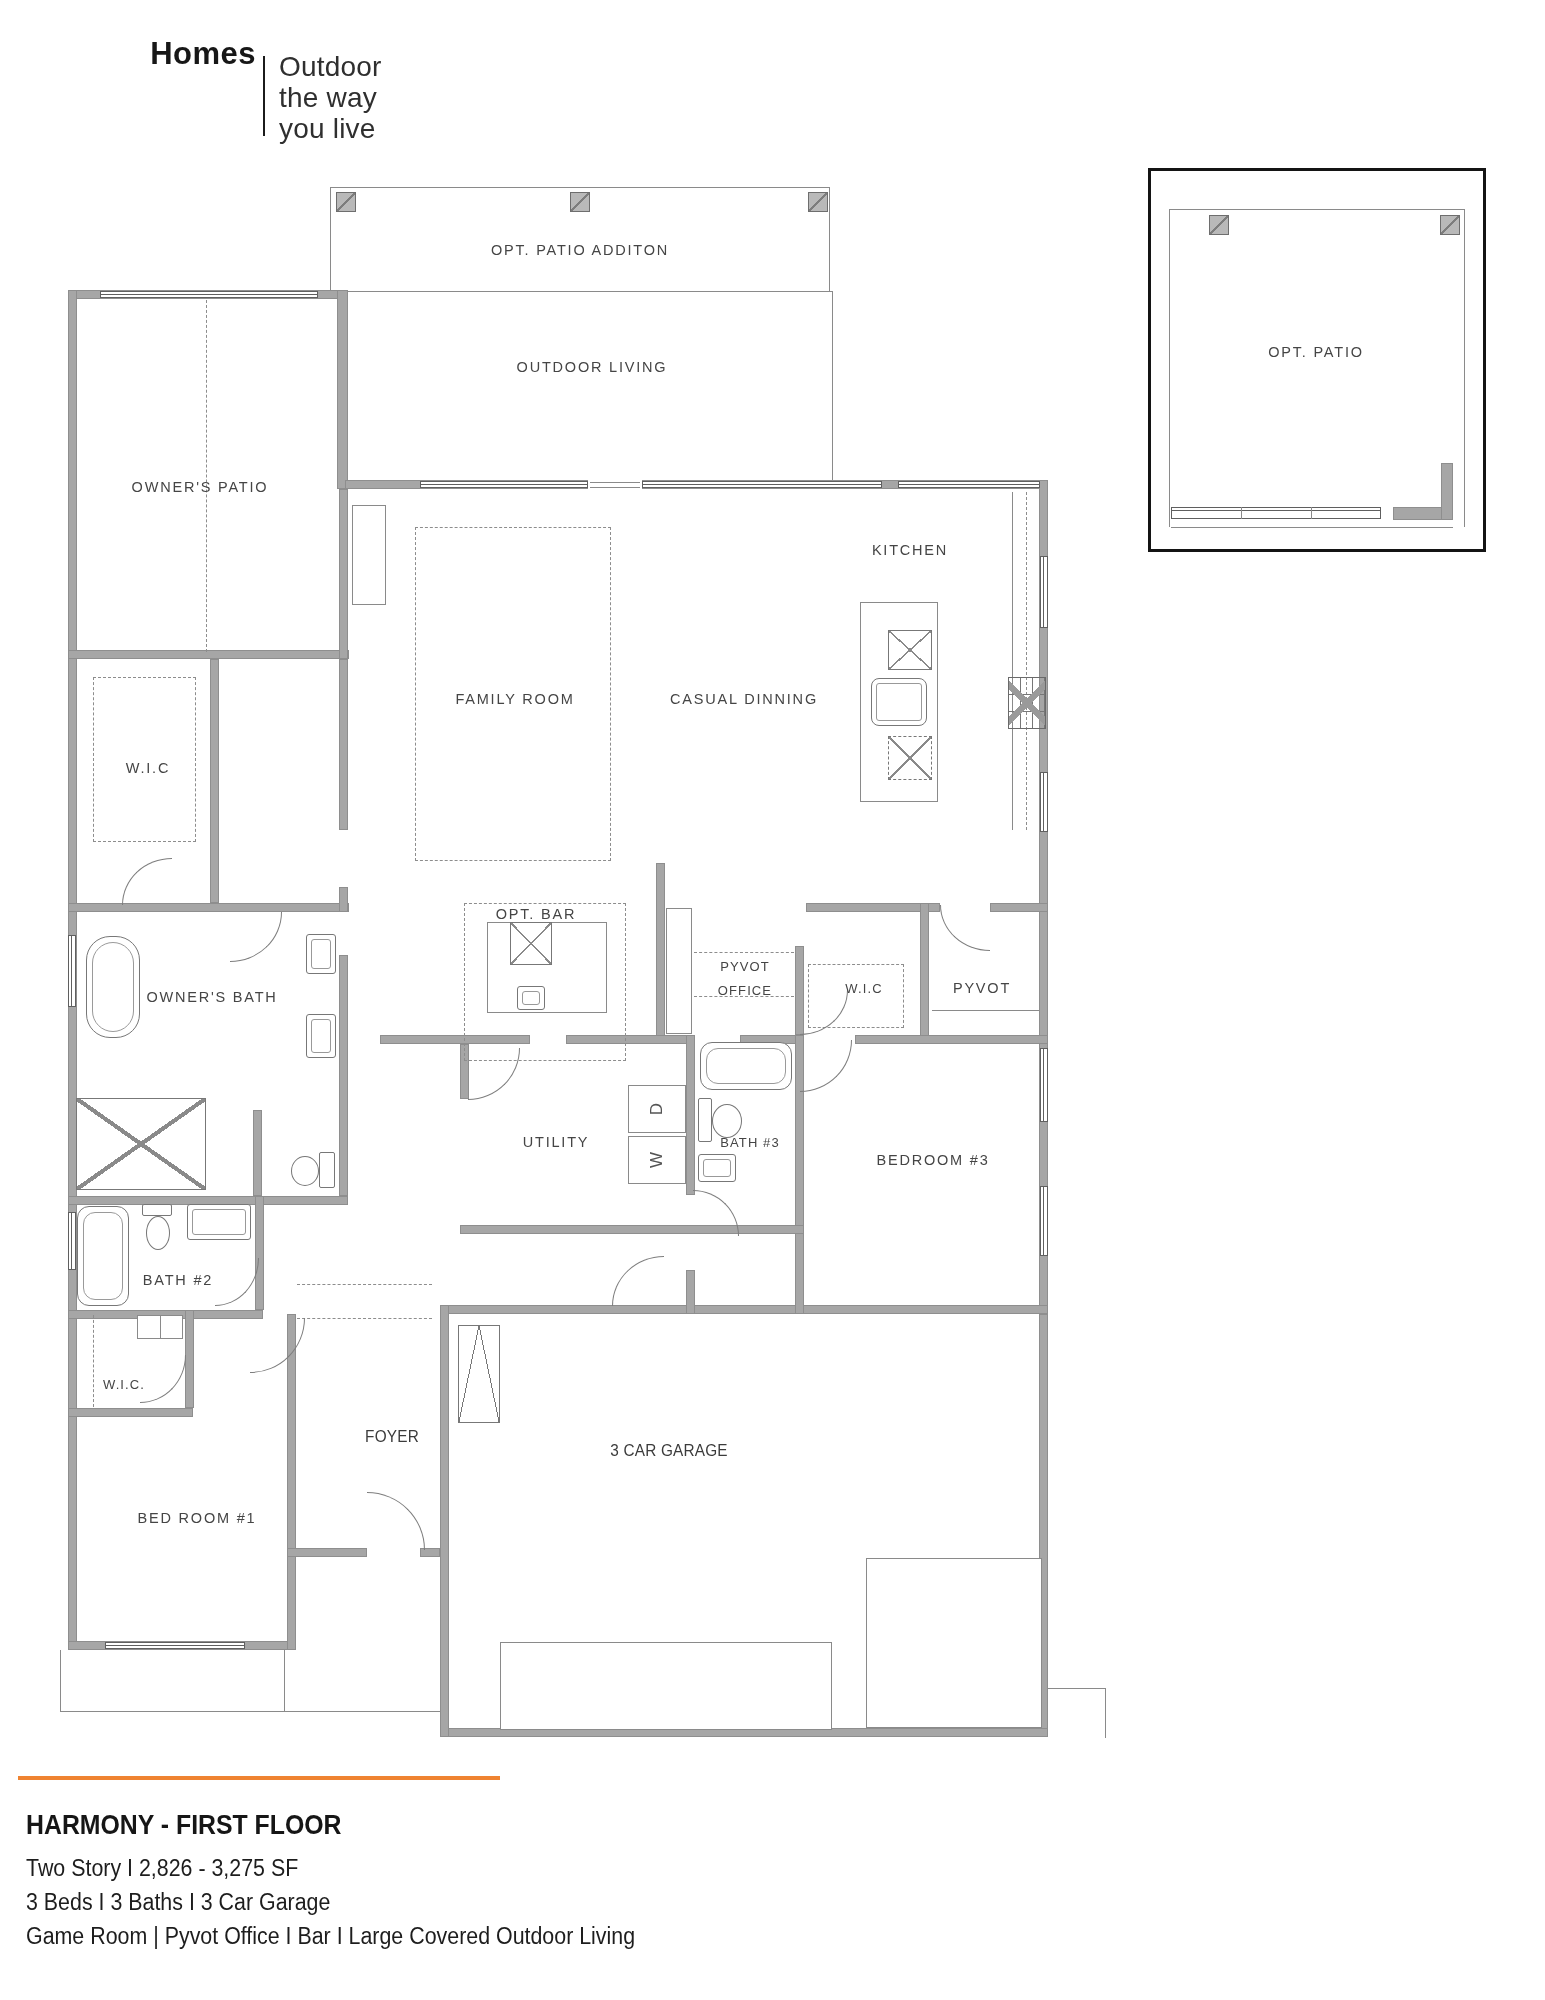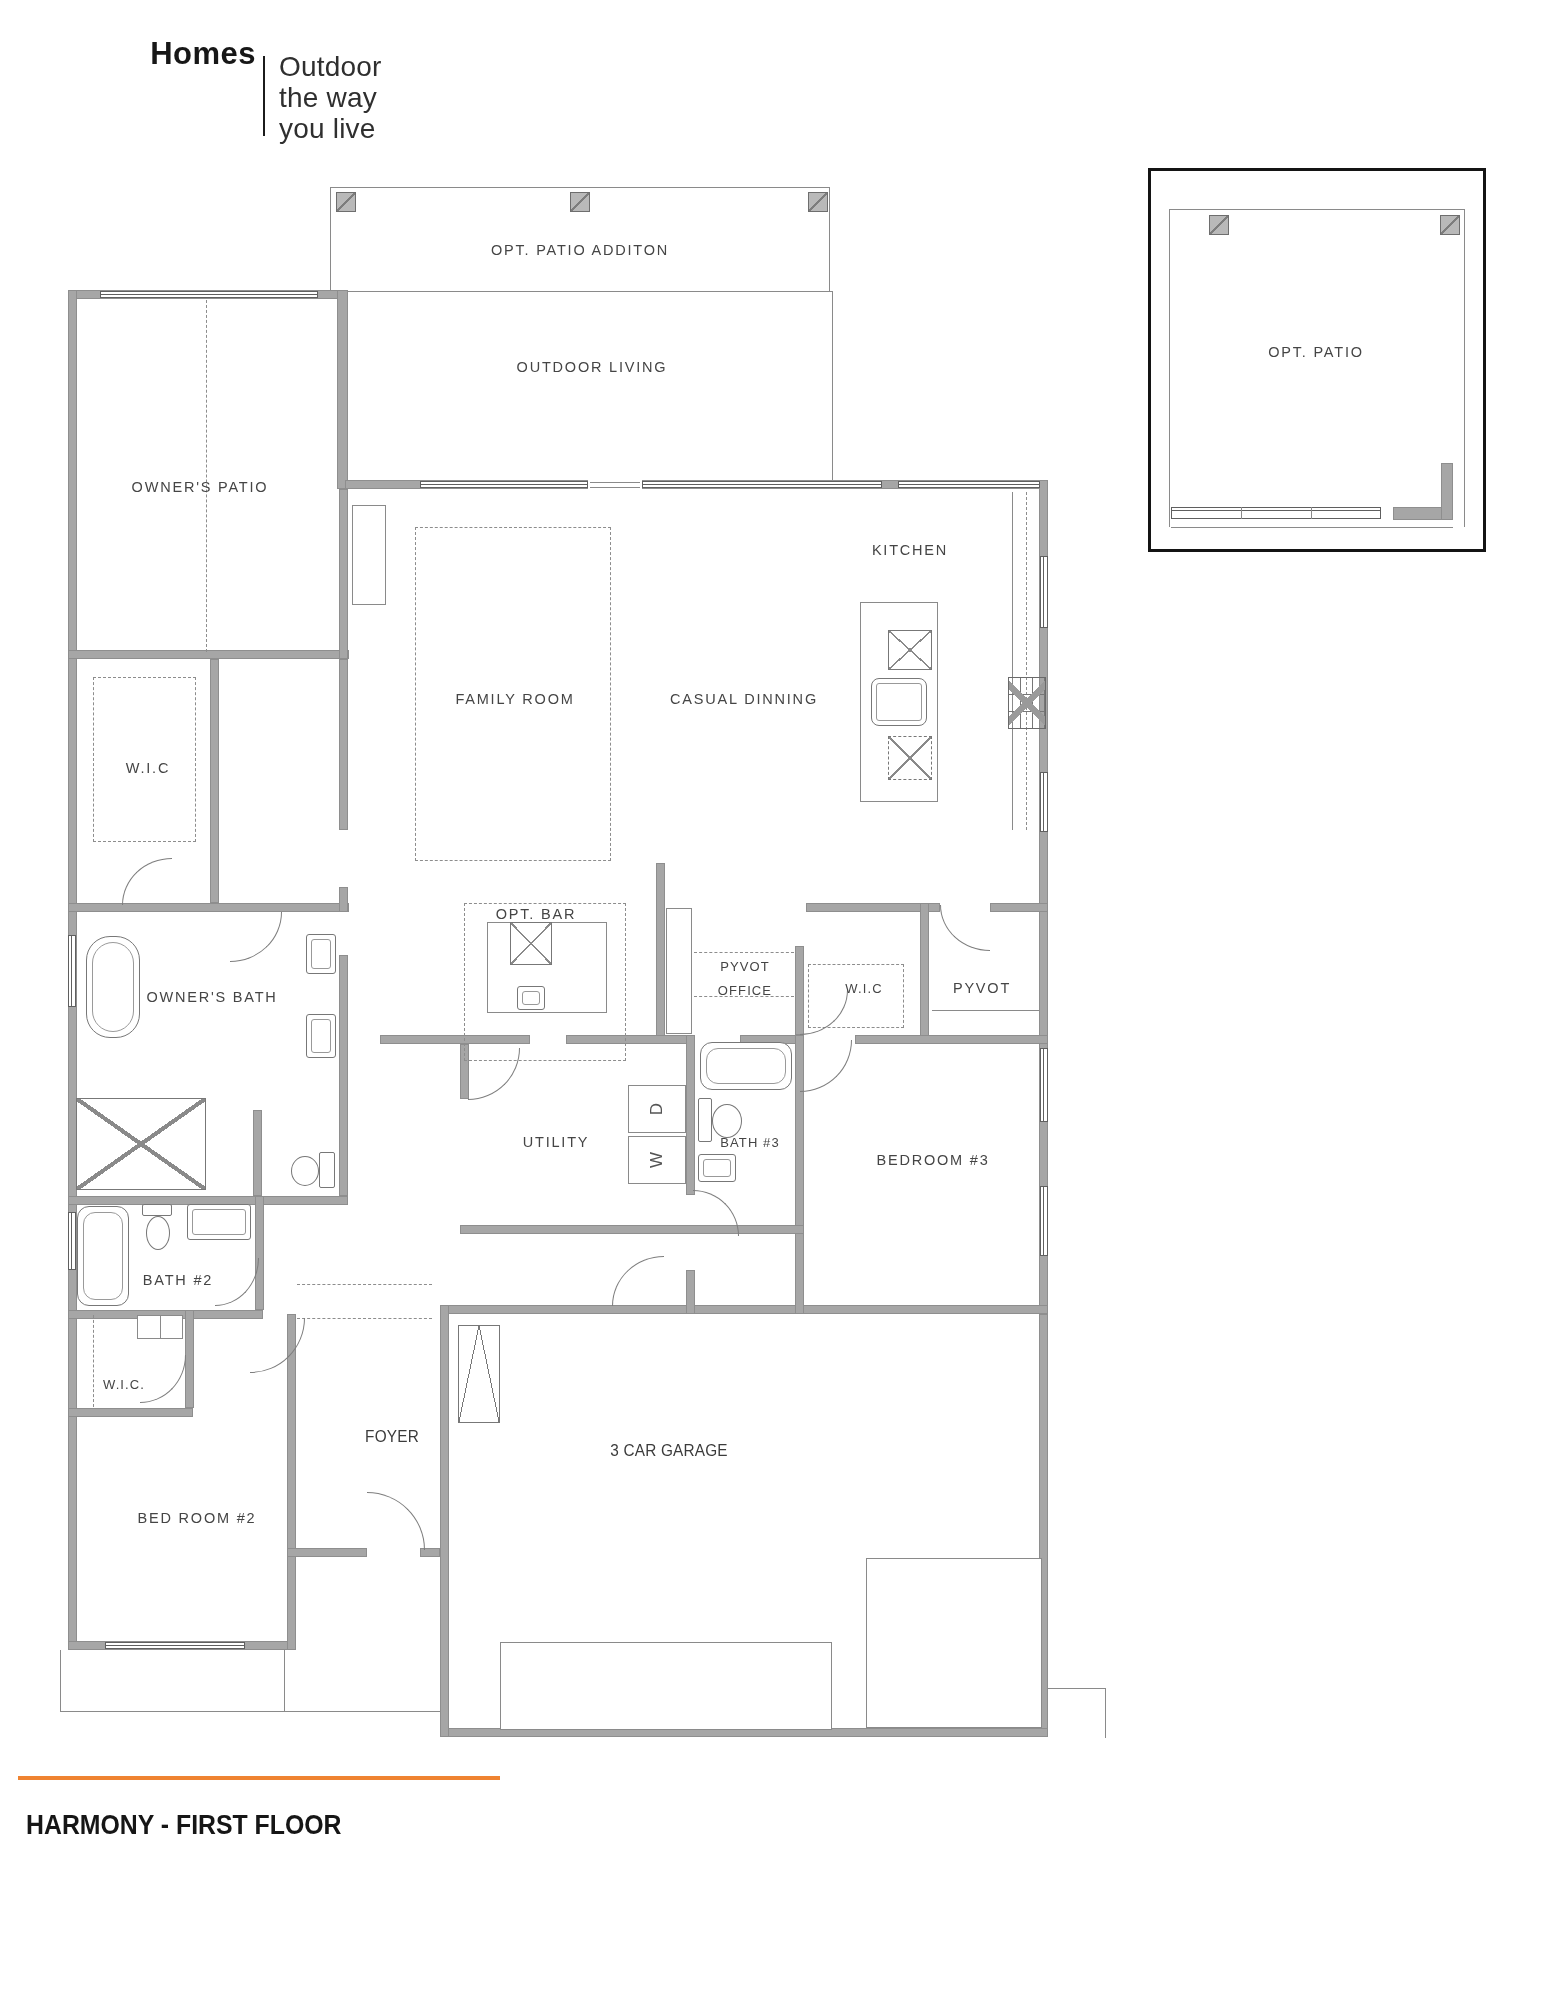--- a/index.html
+++ b/index.html
@@ -249,21 +249,21 @@
     <div class="room-label sm" style="left:745px;top:966px">PYVOT</div>
     <div class="room-label sm" style="left:745px;top:990px">OFFICE</div>
     <div class="room-label sm" style="left:864px;top:988px">W.I.C</div>
     <div class="room-label" style="left:982px;top:988px">PYVOT</div>
     <div class="room-label" style="left:556px;top:1142px">UTILITY</div>
     <div class="room-label sm" style="left:750px;top:1142px">BATH #3</div>
     <div class="room-label" style="left:933px;top:1160px">BEDROOM #3</div>
     <div class="room-label" style="left:178px;top:1280px">BATH #2</div>
     <div class="room-label sm" style="left:124px;top:1384px">W.I.C.</div>
     <div class="room-label cond" style="left:392px;top:1436px">FOYER</div>
-    <div class="room-label" style="left:197px;top:1518px">BED ROOM #2</div>
+    <div class="room-label" style="left:197px;top:1518px">BED ROOM #1</div>
     <div class="room-label cond" style="left:669px;top:1450px">3 CAR GARAGE</div>
   </div>
 
   <div class="inset" style="left:1148px;top:168px;width:332px;height:378px">
     <div class="tline" style="left:18px;top:38px;width:296px;height:1px"></div>
     <div class="tline" style="left:18px;top:38px;width:1px;height:318px"></div>
     <div class="tline" style="left:313px;top:38px;width:1px;height:318px"></div>
     <div class="post" style="left:58px;top:44px"></div>
     <div class="post" style="left:289px;top:44px"></div>
     <div class="room-label" style="left:165px;top:181px">OPT. PATIO</div>
@@ -272,15 +272,20 @@
     <div class="tline" style="left:160px;top:336px;width:1px;height:12px"></div>
     <div class="wall" style="left:242px;top:336px;width:60px;height:13px"></div>
     <div class="wall" style="left:290px;top:292px;width:12px;height:57px"></div>
     <div class="tline" style="left:20px;top:356px;width:282px;height:1px"></div>
   </div>
 
 
   <div class="accent-line"></div>
   <div class="footer">
     <div class="f-title">HARMONY - FIRST FLOOR</div>
+    <div class="f-lines">
+      <div class="f-line">Two Story I 2,826 - 3,275 SF</div>
+      <div class="f-line">3 Beds I 3 Baths I 3 Car Garage</div>
+      <div class="f-line">Game Room | Pyvot Office I Bar I Large Covered Outdoor Living</div>
+    </div>
   </div>
 
 </div>
 
 </body></html>

